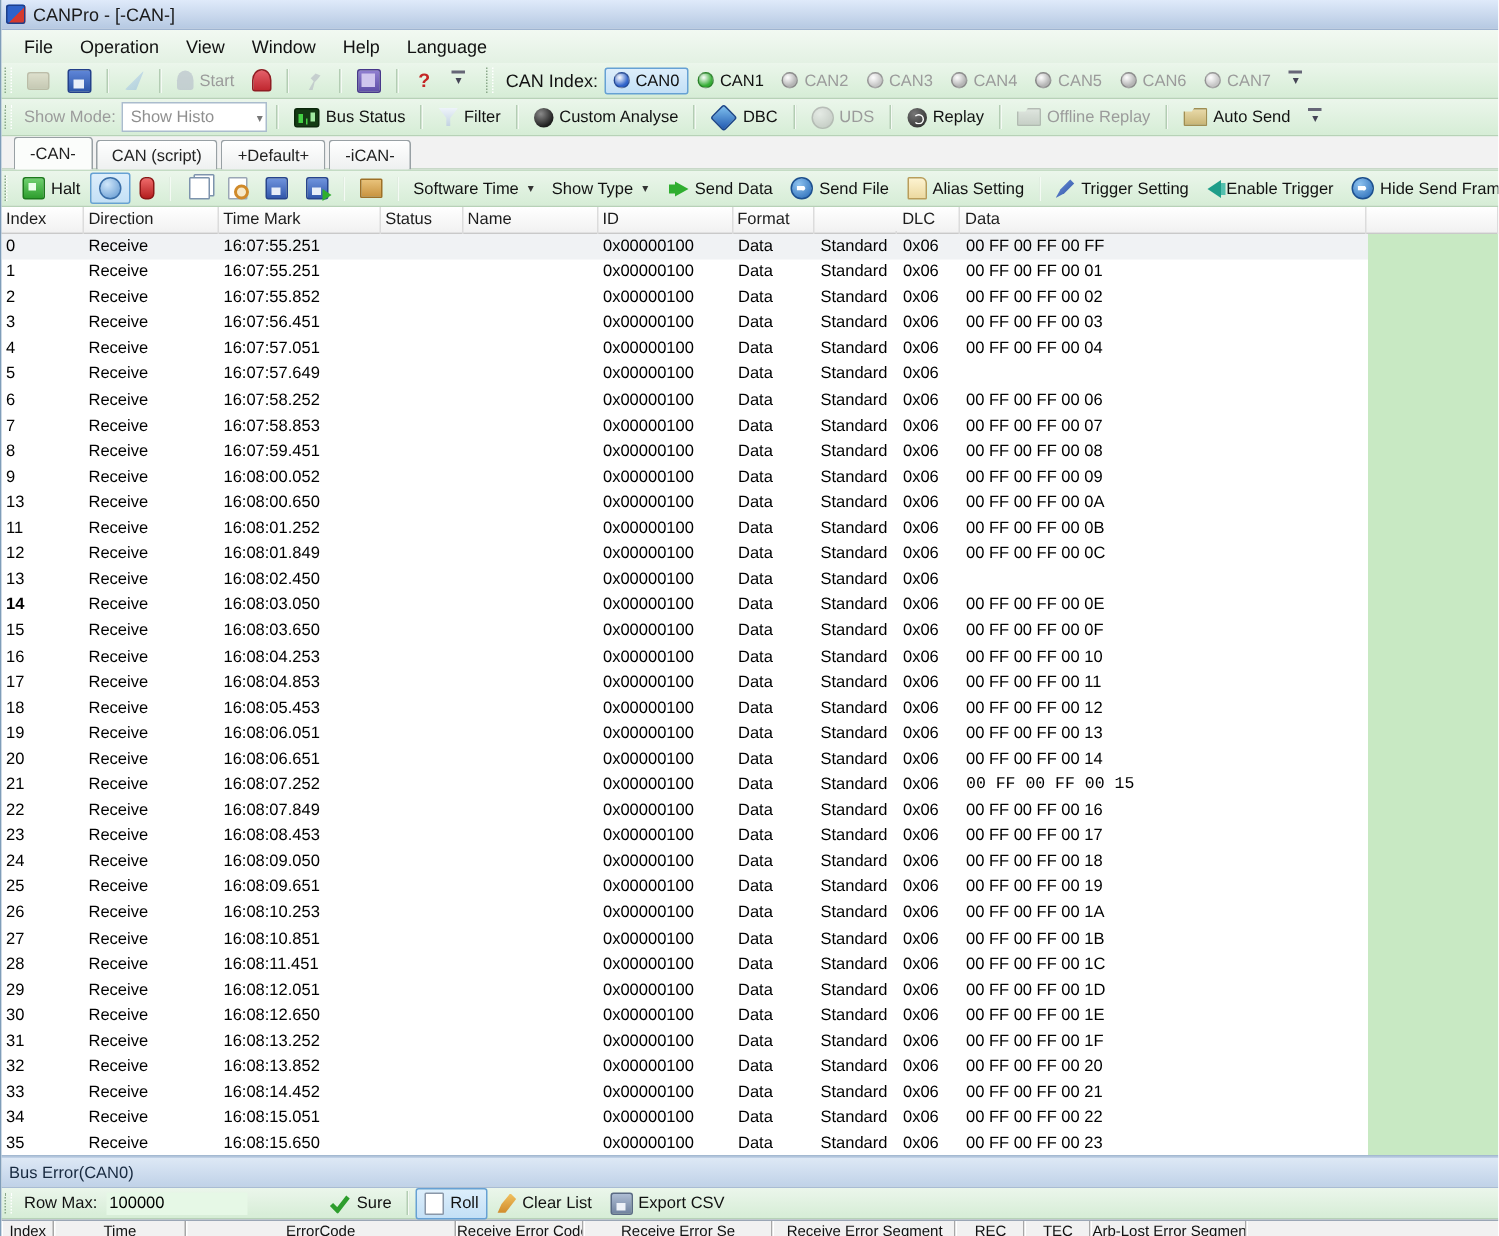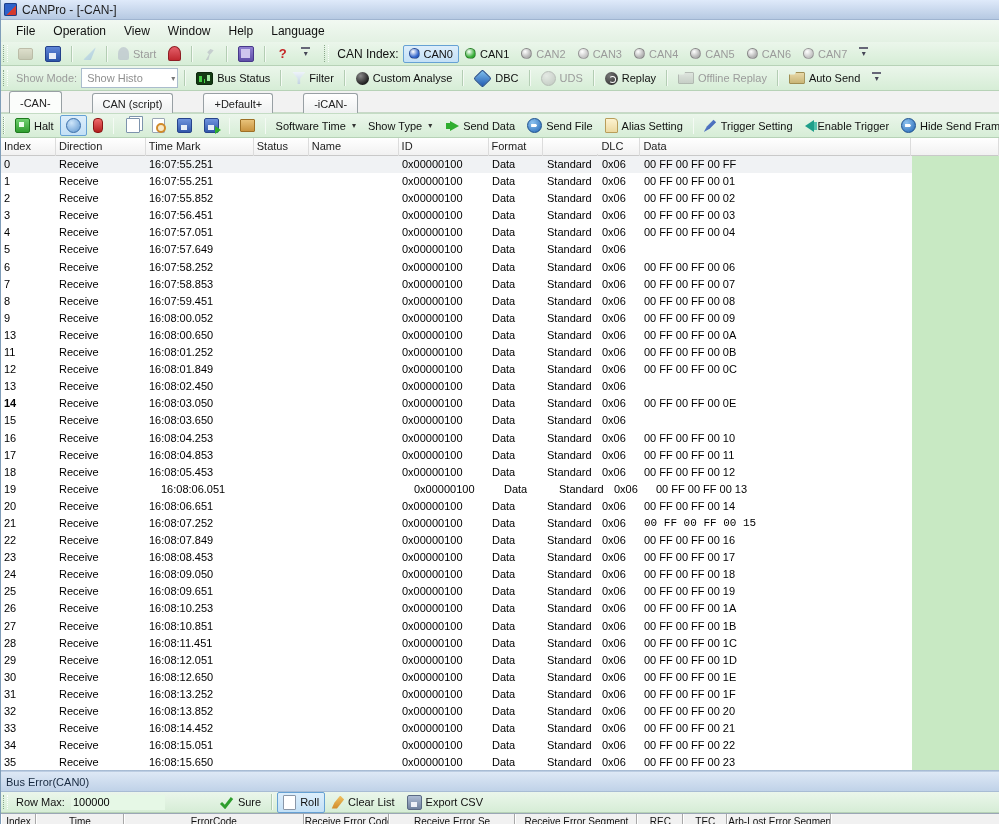--- a/index.html
+++ b/index.html
@@ -69,21 +69,21 @@
   .ic-flag-green{width:0;height:0;border-right:9px solid #1f9e8a;border-top:6px solid transparent;border-bottom:6px solid transparent;border-radius:0;box-shadow:5px 0 0 -2px #53c0ae;}
   .ic-broom{width:13px;height:13px;background:linear-gradient(#f0c060,#d08a2a);clip-path:polygon(70% 0,100% 30%,45% 100%,5% 100%,25% 55%);border-radius:0;}
   .ic-page{width:11px;height:13px;background:#fff;border:1px solid #8a97a8;border-radius:1px;}
   .ic-floppy-gray{background:linear-gradient(#aebdd4,#71839f);border:1px solid #5a6a84;position:relative;width:13px;height:13px;}
   .ic-floppy-gray::after{content:"";position:absolute;left:3px;top:6px;width:6px;height:5px;background:#eef2f8;}
   svg.ck{width:15px;height:13px;}
   
   .ddl{display:inline-flex;align-items:center;justify-content:space-between;width:88px;height:18px;background:#fff;border:1px solid #aabccd;color:#8f8f8f;padding:0 2px 0 5px;font-size:11px;margin-right:2px;}
   .ddl .caret{color:#777;}
   
-  .tabstrip{height:22px;background:#f2f2f2;display:flex;align-items:flex-end;padding-left:8px;border-bottom:1px solid #c8d8c8;box-sizing:border-box;gap:28px;}
+  .tabstrip{height:22px;background:#f2f2f2;display:flex;align-items:flex-end;padding-left:8px;border-bottom:1px solid #c8d8c8;box-sizing:border-box;}
   .tab{height:19px;display:inline-flex;align-items:center;padding:0 10px;font-size:11px;color:#222;background:linear-gradient(#ffffff,#eef0f0);border:1px solid #98a0a4;border-bottom:none;border-radius:3px 3px 0 0;margin-right:2px;position:relative;top:1px;}
   .tab.active{height:21px;background:#fbfdfb;font-weight:normal;z-index:2;}
   
   .gridhead{height:18px;display:flex;background:linear-gradient(#ffffff,#f1f1f1);border-bottom:1px solid #c9c9c9;box-sizing:border-box;font-size:11px;color:#1c1c1c;}
   .gridhead .hc{box-sizing:border-box;padding:2px 0 0 3px;border-right:1px solid #dcdcdc;white-space:nowrap;overflow:hidden;height:18px;}
   .gridbody{position:relative;height:614px;overflow:hidden;background:#fff;}
   .greenstrip{position:absolute;top:0;left:911px;width:88px;height:100%;background:#c8e9c3;}
   .grow{display:flex;height:17.1px;line-height:17.1px;font-size:11px;color:#000;white-space:nowrap;}
   .grow.sel{background:#f0f2f4;}
   .grow .c{box-sizing:border-box;padding-left:3px;overflow:hidden;flex:none;}
@@ -509,20 +509,21 @@
       <div class="grow">
         <span class="c" style="width: 55px;">15</span>
         <span class="c" style="width: 90px;">Receive</span>
         <span class="c" style="width: 108px;">16:08:03.650</span>
         <span class="c" style="width: 55px;"></span>
         <span class="c" style="width: 90px;"></span>
         <span class="c" style="width: 90px;">0x00000100</span>
         <span class="c" style="width: 55px;">Data</span>
         <span class="c" style="width: 55px;">Standard</span>
         <span class="c" style="width: 42px;">0x06</span>
+        <span class="c" style="width: 271px;">00 FF 00 FF 00 0F</span>
       </div>
       <div class="grow">
         <span class="c" style="width: 55px;">16</span>
         <span class="c" style="width: 90px;">Receive</span>
         <span class="c" style="width: 108px;">16:08:04.253</span>
         <span class="c" style="width: 55px;"></span>
         <span class="c" style="width: 90px;"></span>
         <span class="c" style="width: 90px;">0x00000100</span>
         <span class="c" style="width: 55px;">Data</span>
         <span class="c" style="width: 55px;">Standard</span>
@@ -549,21 +550,21 @@
         <span class="c" style="width: 90px;"></span>
         <span class="c" style="width: 90px;">0x00000100</span>
         <span class="c" style="width: 55px;">Data</span>
         <span class="c" style="width: 55px;">Standard</span>
         <span class="c" style="width: 42px;">0x06</span>
         <span class="c" style="width: 271px;">00 FF 00 FF 00 12</span>
       </div>
       <div class="grow">
         <span class="c" style="width: 55px;">19</span>
         <span class="c" style="width: 90px;">Receive</span>
-        <span class="c" style="width: 108px; margin-left: 12px;">16:08:06.051</span>
+        <span class="c" style="width: 108px;">16:08:06.051</span>
         <span class="c" style="width: 55px;"></span>
         <span class="c" style="width: 90px;"></span>
         <span class="c" style="width: 90px;">0x00000100</span>
         <span class="c" style="width: 55px;">Data</span>
         <span class="c" style="width: 55px;">Standard</span>
         <span class="c" style="width: 42px;">0x06</span>
         <span class="c" style="width: 271px;">00 FF 00 FF 00 13</span>
       </div>
       <div class="grow">
         <span class="c" style="width: 55px;">20</span>

